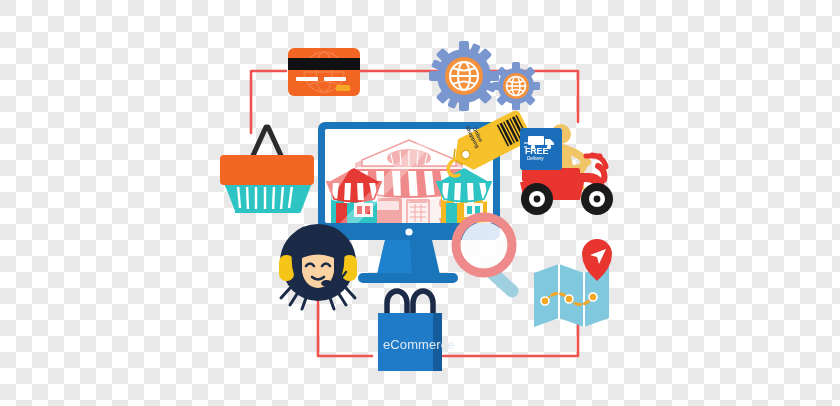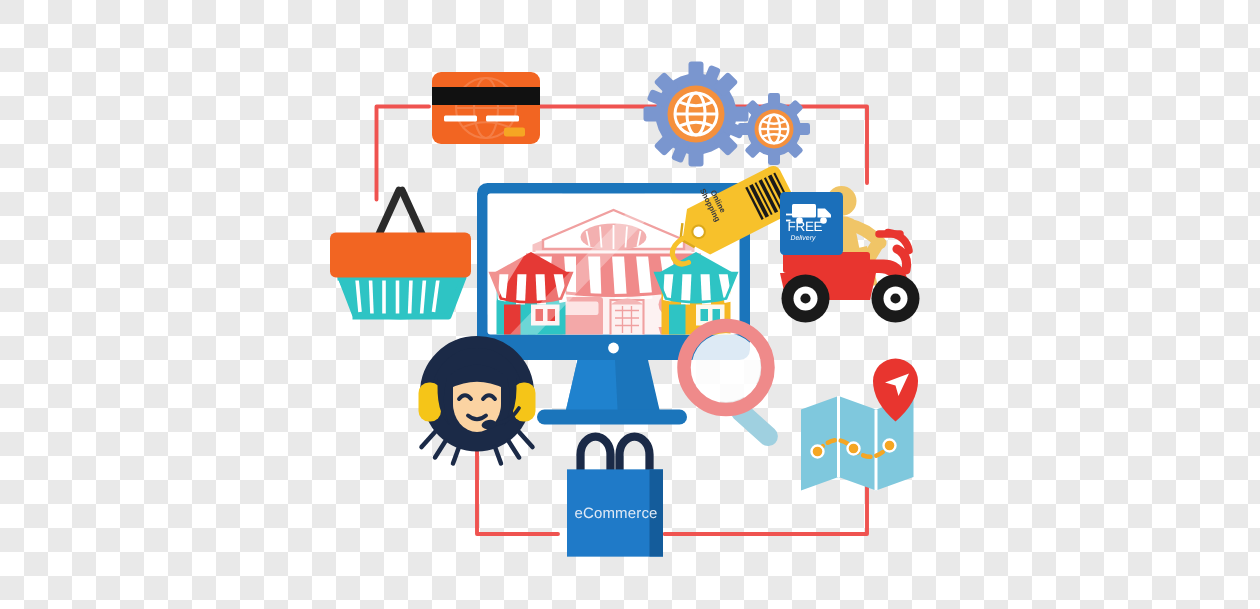--- a/index.html
+++ b/index.html
@@ -14,21 +14,21 @@
   #stage{position:absolute;left:0;top:0;width:840px;height:406px;}
   #stage svg{display:block;width:840px;height:406px;}
   .tiny-txt{
     position:absolute;
     font-family:"Liberation Sans", sans-serif;
     color:#ffffff;
     white-space:nowrap;
   }
   #bag-label{
     left:383px;top:337px;
-    font-size:10px;
+    font-size:13px;
     letter-spacing:.1px;
     color:#dfe9f5;
   }
   #tag-label{
     left:470px;top:125px;
     font-size:5.2px;
     color:#3c3c3c;
     transform:rotate(63deg);
     transform-origin:left top;
     font-weight:bold;
@@ -37,21 +37,21 @@
     left:477px;top:126px;
     font-size:5.2px;
     color:#3c3c3c;
     transform:rotate(63deg);
     transform-origin:left top;
     font-weight:bold;
   }
   #free-label{
     left:525px;top:146px;
     font-size:9px;
-    font-weight:normal;
+    font-weight:bold;
     color:#ffffff;
     letter-spacing:-.2px;
   }
   #delivery-label{
     left:527px;top:156px;
     font-size:4.6px;
     color:#ffffff;
     font-style:italic;
   }
 </style>

